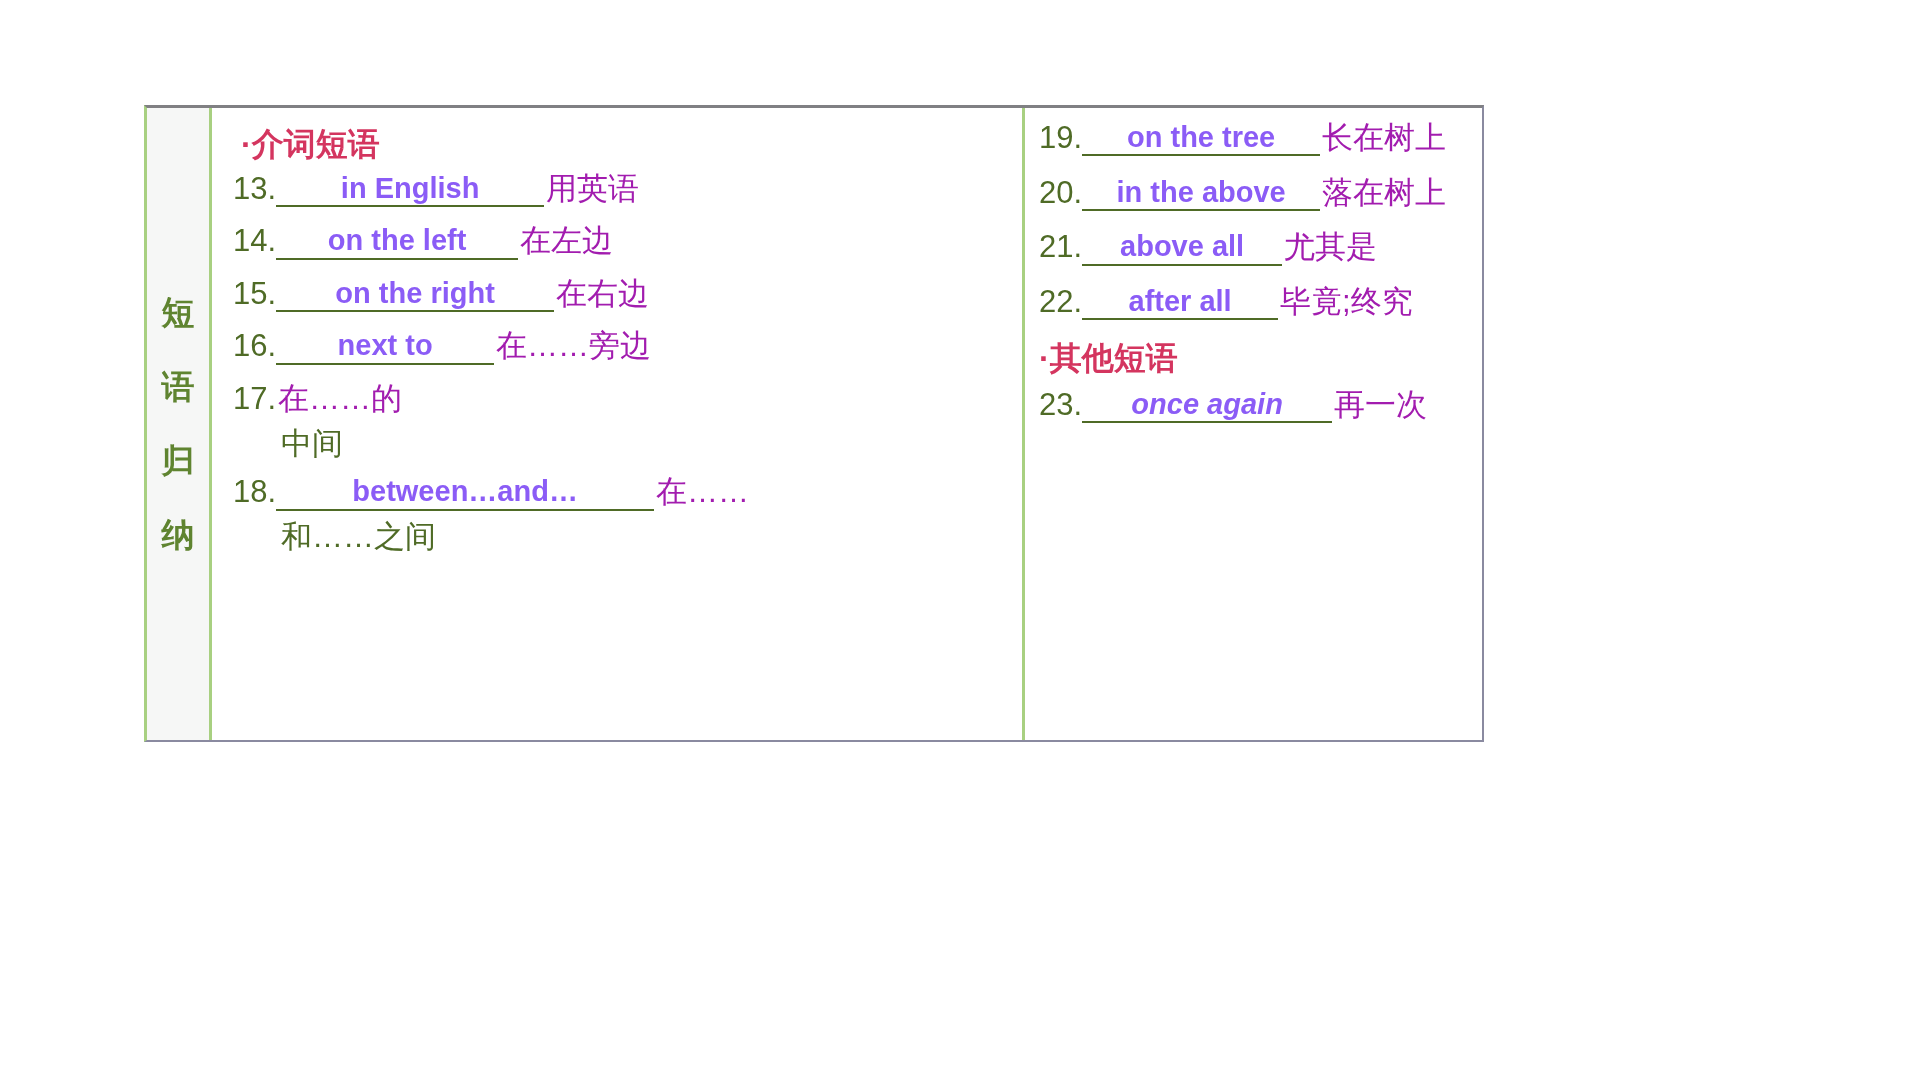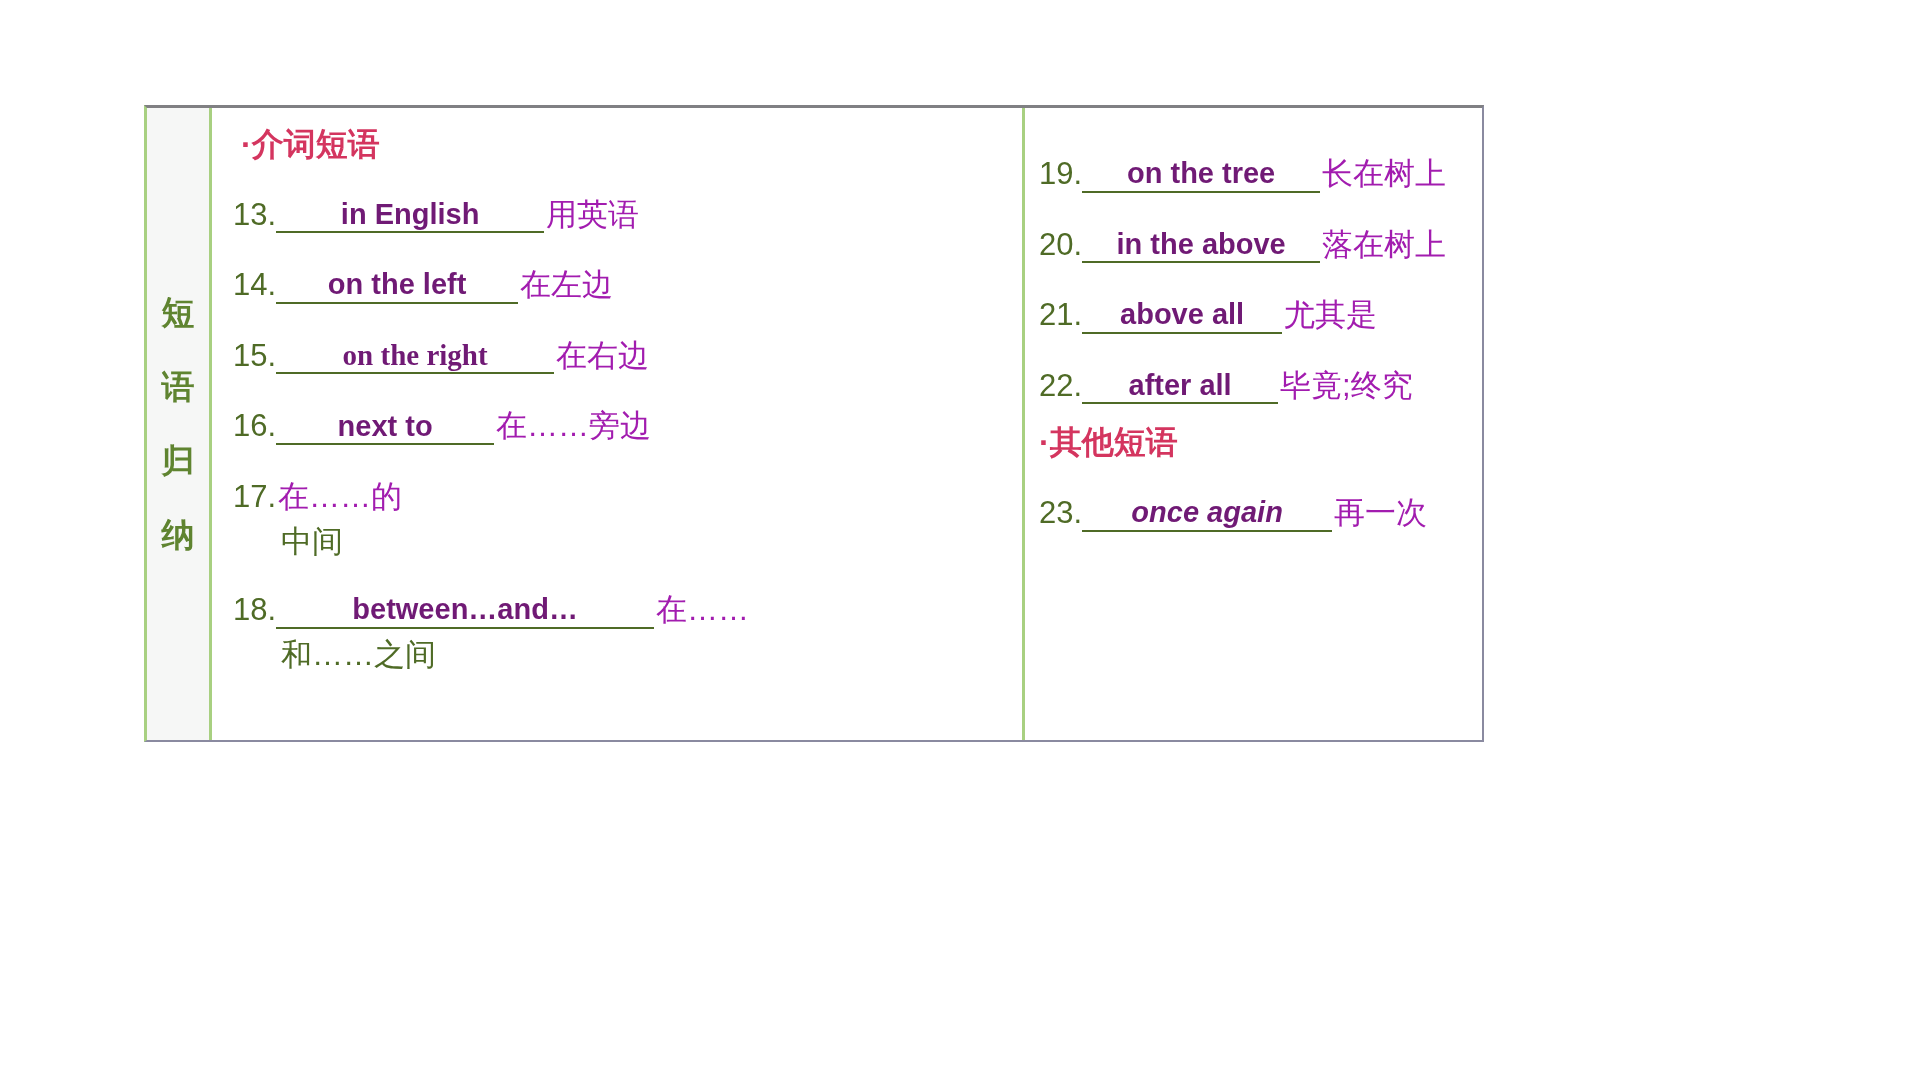--- a/index.html
+++ b/index.html
@@ -69,40 +69,39 @@
     color:#d4355f;
     font-weight:bold;
     font-size:32px;
     line-height:1.15;
     margin:4px 0 10px 8px;
     white-space:nowrap;
   }
 
   .item{
     display:flex;
-    align-items:flex-end;
+    align-items:center;
     font-size:31px;
     line-height:1.05;
     margin-bottom:18px;
     white-space:nowrap;
-    margin-top:36px;
   }
   .item .num{
     color:#4f6b26;
     font-size:31px;
     font-weight:normal;
     padding-bottom:2px;
     flex:0 0 auto;
   }
   .item .blank{
     display:inline-flex;
     align-items:flex-end;
     justify-content:center;
     border-bottom:2px solid #4f6b26;
-    color:#701a75;
+    color:#8b5cf6;
     font-weight:bold;
     font-size:29px;
     padding:0 6px 2px 6px;
     flex:0 0 auto;
     box-sizing:border-box;
   }
   .item .gloss{
     color:#a21caf;
     font-size:31px;
     padding-bottom:2px;
@@ -113,21 +112,21 @@
     color:#4f6b26;
     font-size:31px;
     margin:-8px 0 16px 48px;
     line-height:1.05;
     white-space:nowrap;
   }
 
   
   .w-13{min-width:268px;}
   .w-14{min-width:242px;}
-  .w-15{min-width:278px;font-family:Liberation Serif, serif;}
+  .w-15{min-width:278px;}
   .w-16{min-width:218px;}
   .w-17{min-width:348px;}
   .w-18{min-width:378px;}
   .w-19{min-width:238px;}
   .w-20{min-width:238px;}
   .w-21{min-width:200px;}
   .w-22{min-width:196px;}
   .w-23{min-width:250px;font-style:italic;}
   .item.r{margin-bottom:20px;}
 </style>

